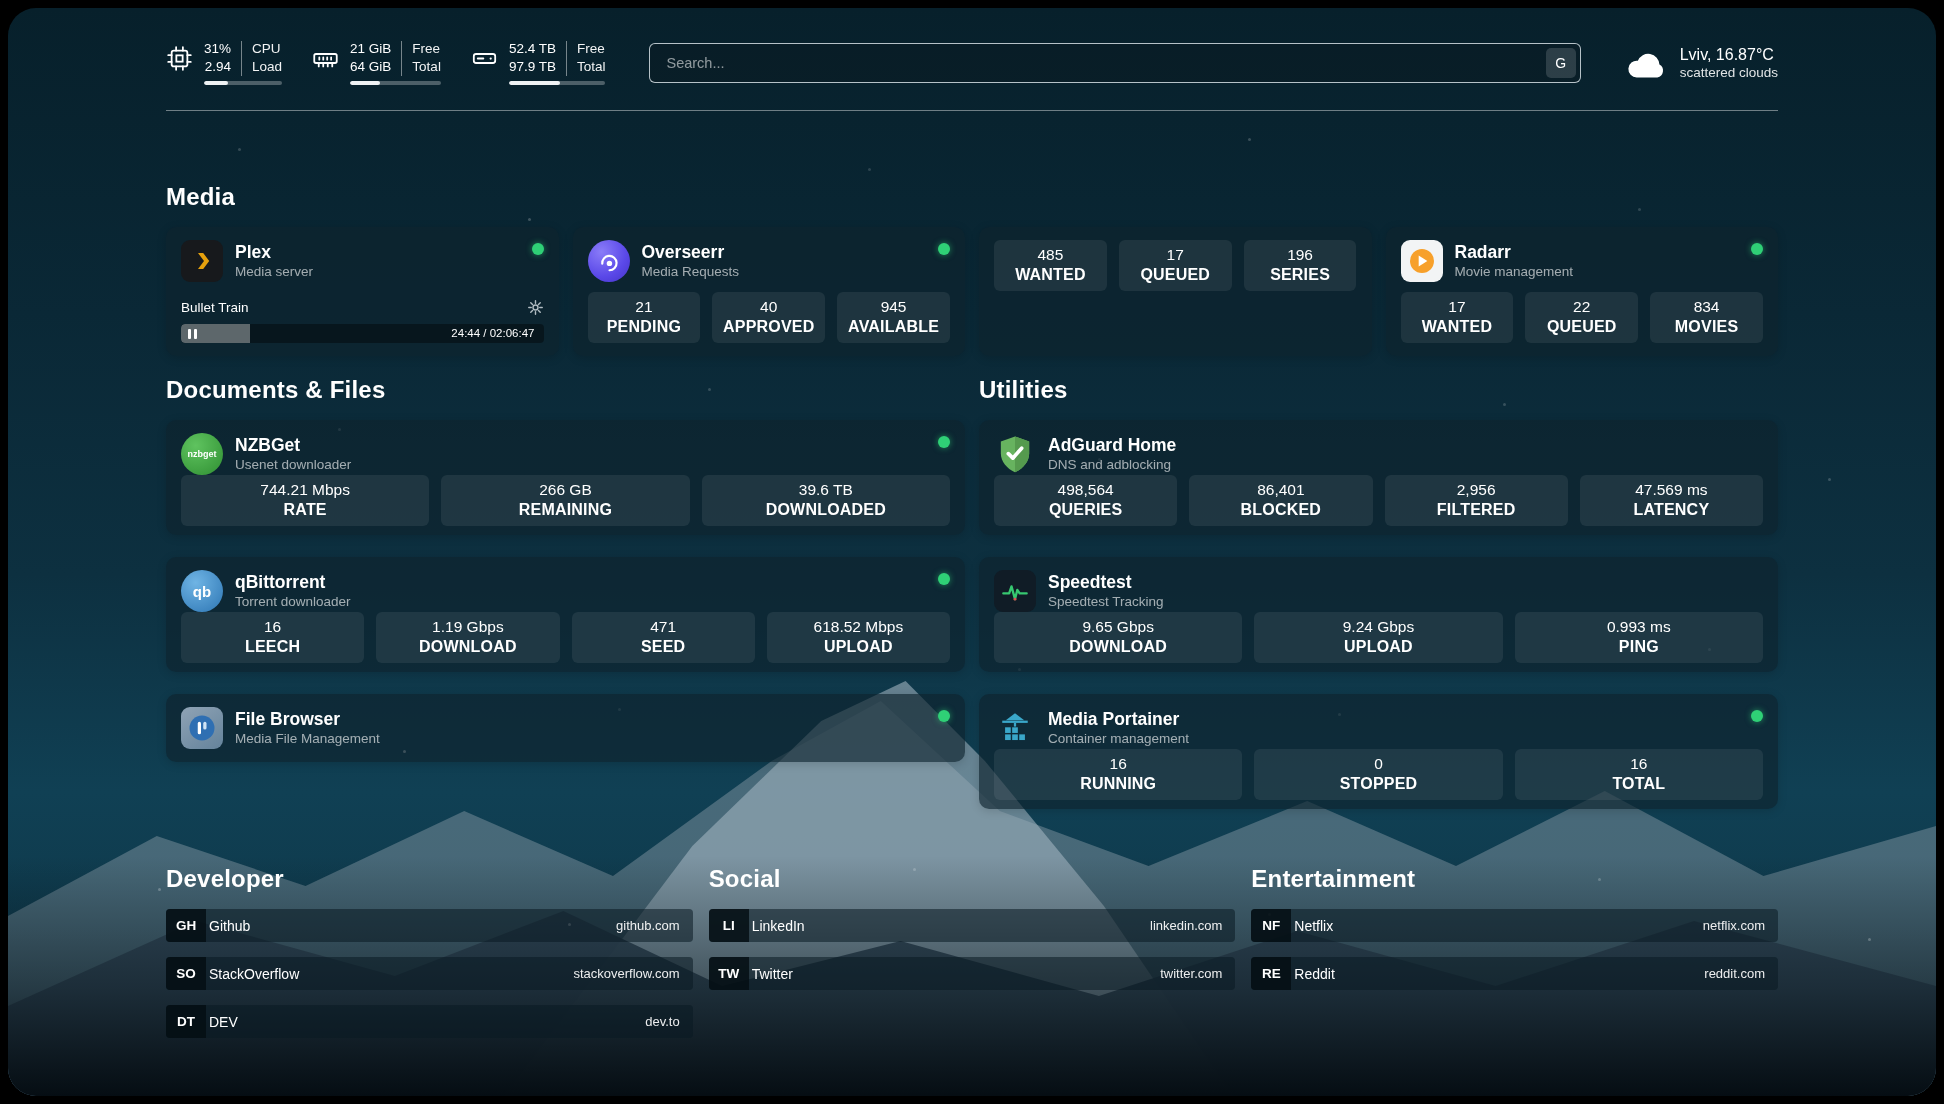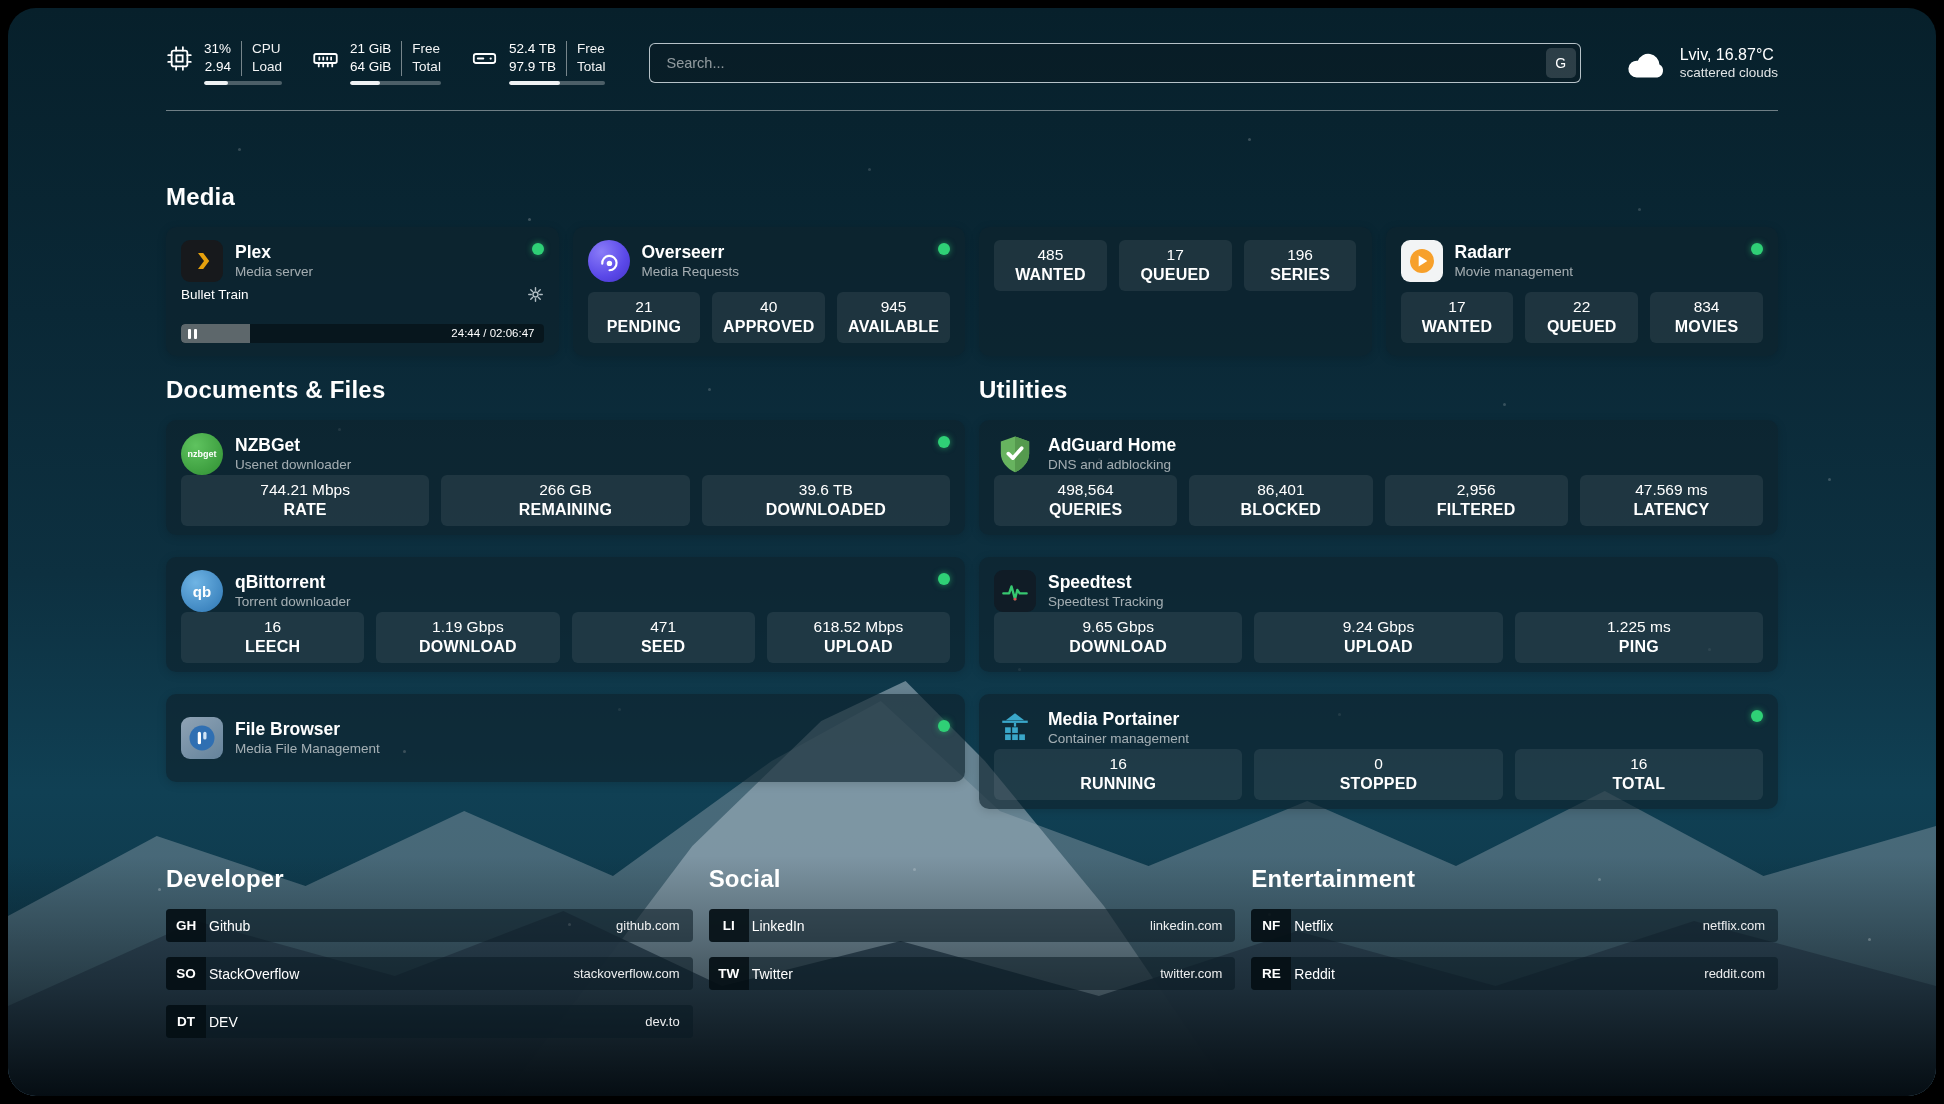--- a/index.html
+++ b/index.html
@@ -61,38 +61,38 @@
   
   .section-title { font-size:24px; font-weight:700; color:#fff; margin-bottom:16px; letter-spacing:.2px; }
   .media-section { margin-top:72px; }
   .media-grid { display:grid; grid-template-columns:repeat(4,1fr); gap:14px; }
 
   .card { background:rgba(14,35,45,.66); border-radius:10px; padding:13px 15px;
     display:flex; flex-direction:column; justify-content:space-between; cursor:pointer;
     box-shadow:0 2px 10px rgba(0,0,0,.15); }
   .media-grid .card { height:129px; }
   .card.tall { height:115px; }
-  .card.short { height:88px; justify-content:center; }
+  .card.short { height:68px; justify-content:center; }
 
   .card-head { display:flex; align-items:center; gap:12px; }
   .app-icon { width:42px; height:42px; flex:0 0 42px; border-radius:9px; display:flex; align-items:center; justify-content:center; }
   .app-icon.round { border-radius:50%; }
   .app-titles { display:flex; flex-direction:column; gap:2px; min-width:0; }
   .app-name { font-size:17.5px; font-weight:600; color:#fff; line-height:1.1; white-space:nowrap; }
   .app-sub { font-size:13.5px; color:rgba(255,255,255,.62); white-space:nowrap; }
   .status-dot { width:12px; height:12px; border-radius:50%; margin-left:auto; align-self:flex-start; margin-top:3px;
     box-shadow:0 0 6px rgba(47,208,118,.6); }
 
   .stats-row { display:flex; gap:12px;align-items:flex-end; }
   .stat { flex:1; background:rgba(255,255,255,.075); border-radius:6px; padding:6px 4px 7px; text-align:center; min-width:0; }
   .stat-value { font-size:15.5px; color:#fff; white-space:nowrap; overflow:hidden; }
   .stat-label { font-size:16px; font-weight:700; color:#fff; margin-top:2px; letter-spacing:.2px; }
 
   
-  .np-row { display:flex; align-items:center; justify-content:space-between; margin-bottom:21px;gap:32px; }
+  .np-row { display:flex; align-items:center; justify-content:space-between; margin-bottom:8px;gap:32px; }
   .np-title { font-size:13.5px; color:#fff; }
   .np-gear { width:17px; height:17px; opacity:.85; cursor:pointer; }
   .np-bar { position:relative; height:19px; border-radius:4px; background:rgba(0,0,0,.38); overflow:hidden; }
   .np-fill { position:absolute; left:0; top:0; bottom:0; background:rgba(255,255,255,.35); border-radius:4px 0 0 4px; }
   .np-pause { position:absolute; left:7px; top:4.5px; display:flex; gap:3px; cursor:pointer; }
   .np-pause span { width:3px; height:10px; background:#fff; border-radius:1px; display:block; }
   .np-time { position:absolute; right:9px; top:3px; font-size:11.5px; color:#fff; }
 
   .columns { display:grid; grid-template-columns:1fr 1fr; gap:14px; margin-top:20px; align-items:start; }
   .col-cards { display:flex; flex-direction:column; gap:22px; }
@@ -471,21 +471,21 @@
             <div class="stats-row">
               <div class="stat">
                 <div class="stat-value">9.65 Gbps</div>
                 <div class="stat-label">DOWNLOAD</div>
               </div>
               <div class="stat">
                 <div class="stat-value">9.24 Gbps</div>
                 <div class="stat-label">UPLOAD</div>
               </div>
               <div class="stat">
-                <div class="stat-value">1.225 ms</div>
+                <div class="stat-value">0.993 ms</div>
                 <div class="stat-label">PING</div>
               </div>
             </div>
           </div>
 
           <div class="card tall">
             <div class="card-head">
               <div class="app-icon">
                 <svg viewBox="0 0 24 24" width="34" height="34" fill="#3aa7c9">
                   <path d="M12 1.5l6.5 5h-13z"></path>

